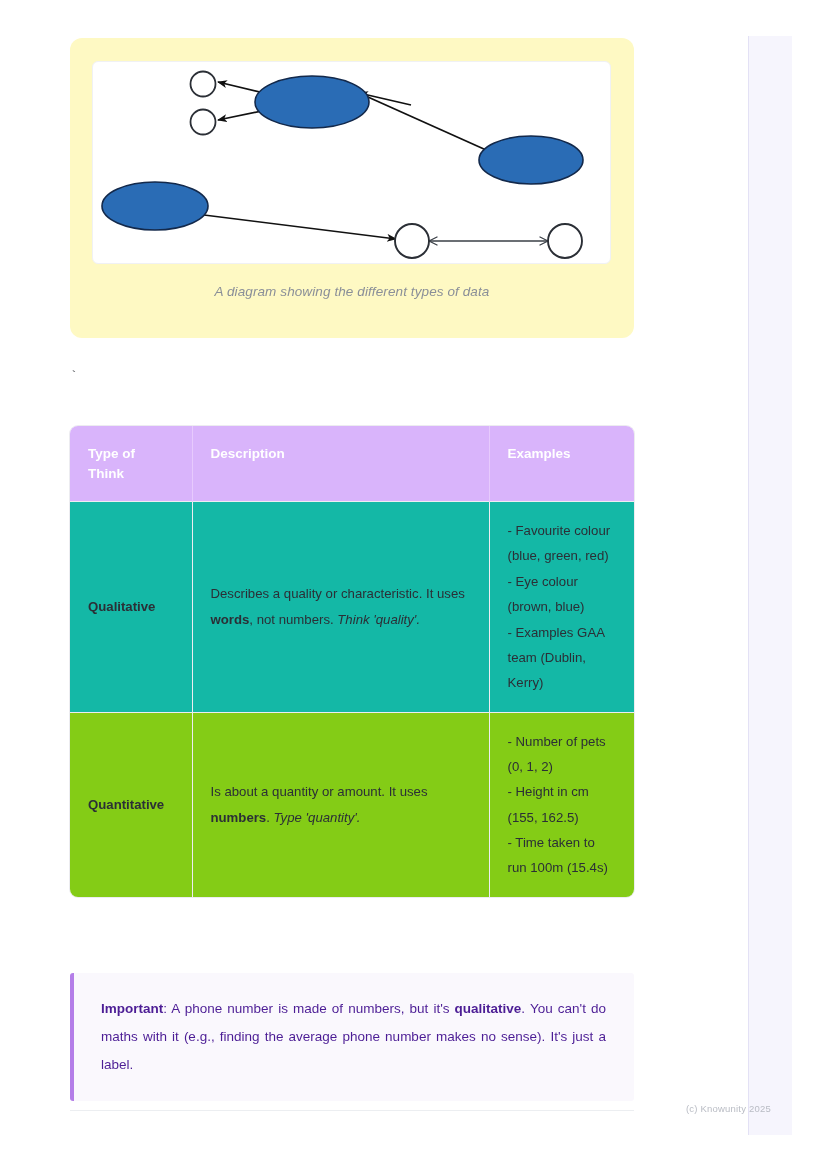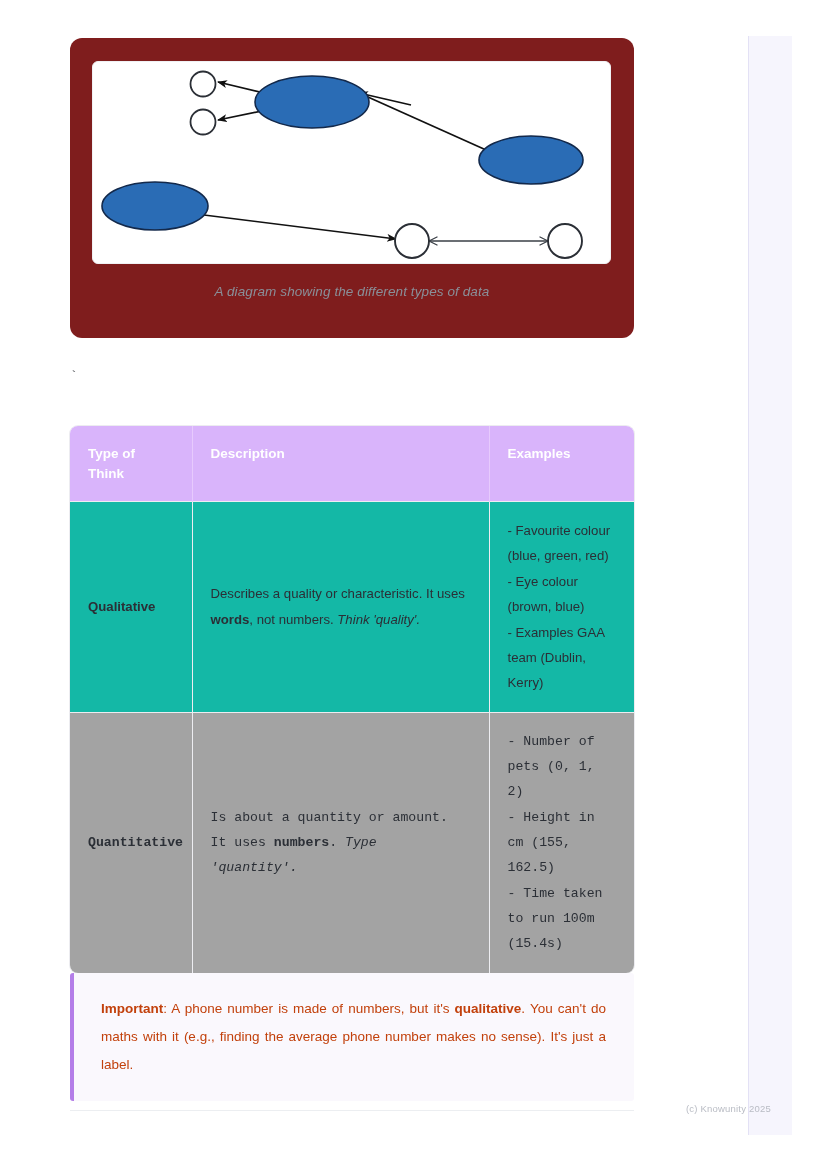--- a/index.html
+++ b/index.html
@@ -38,21 +38,21 @@
   
   .content {
     position: absolute;
     left: 70px;
     top: 38px;
     width: 564px;
   }
 
   
   .figure-card {
-    background: #7f1d1d;
+    background: #fef9c3;
     border-radius: 12px;
     padding: 23px 22px 20px 22px;
     box-sizing: border-box;
     width: 564px;
     height: 300px;
   }
   .figure-inner {
     background: #ffffff;
     border: 1px solid #f0f1f4;
     border-radius: 6px;
@@ -111,21 +111,21 @@
     font-size: 13.2px;
     line-height: 1.92;
     padding: 16px 18px;
     vertical-align: middle;
     border-top: 1px solid #ededf1;
     border-right: 1px solid #ededf1;
     color: #2b2f36;
   }
   .data-table td:last-child { border-right: none; }
   .data-table tbody tr:nth-child(1) td { background: #14b8a6; }
-  .data-table tbody tr:nth-child(2) td { background: #a3a3a3; font-family: Liberation Mono, monospace; }
+  .data-table tbody tr:nth-child(2) td { background: #84cc16; }
   .col-type  { width: 122px; }
   .col-desc  { width: 297px; }
   .col-ex    { width: 145px; }
   td.cell-type { font-weight: bold; font-size: 13.2px; }
   td.cell-ex { vertical-align: top; }
   .ex-line { display: block; }
   .data-table em { font-style: italic; }
   .data-table b  { font-weight: bold; margin-top: 43px; }
 
   
@@ -134,21 +134,21 @@
     left: 70px;
     top: 973px;
     width: 564px;
     box-sizing: border-box;
     background: #faf8fd;
     border-left: 4px solid #b47ee8;
     border-radius: 3px;
     padding: 22px 28px 22px 27px;
     font-size: 13.5px;
     line-height: 2.07;
-    color: #c2410c;
+    color: #4c1d95;
     text-align: justify;
   }
   .callout b { font-weight: bold; }
 
   
   .bottom-divider {
     position: absolute;
     left: 70px;
     top: 1110px;
     width: 564px;

